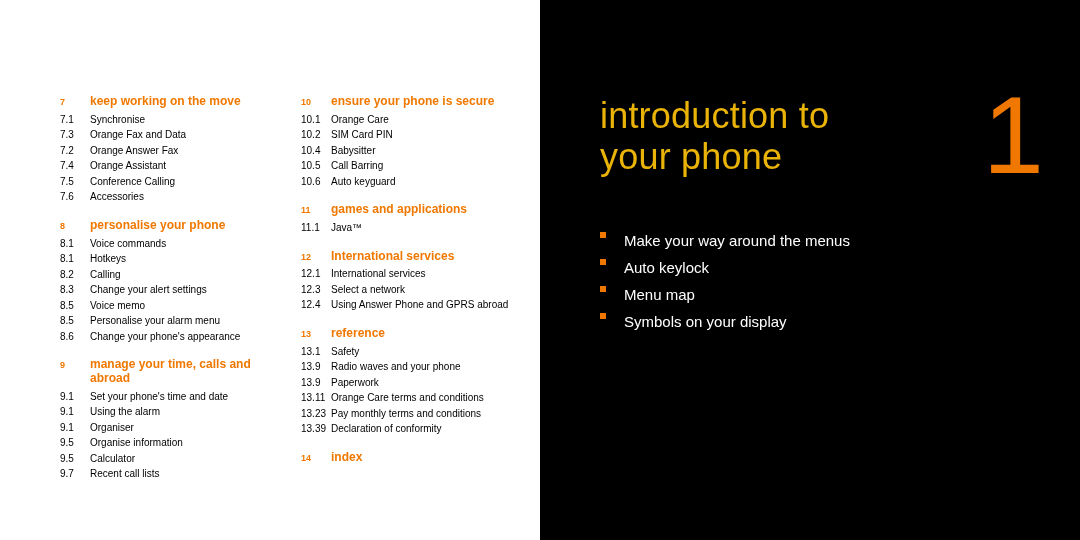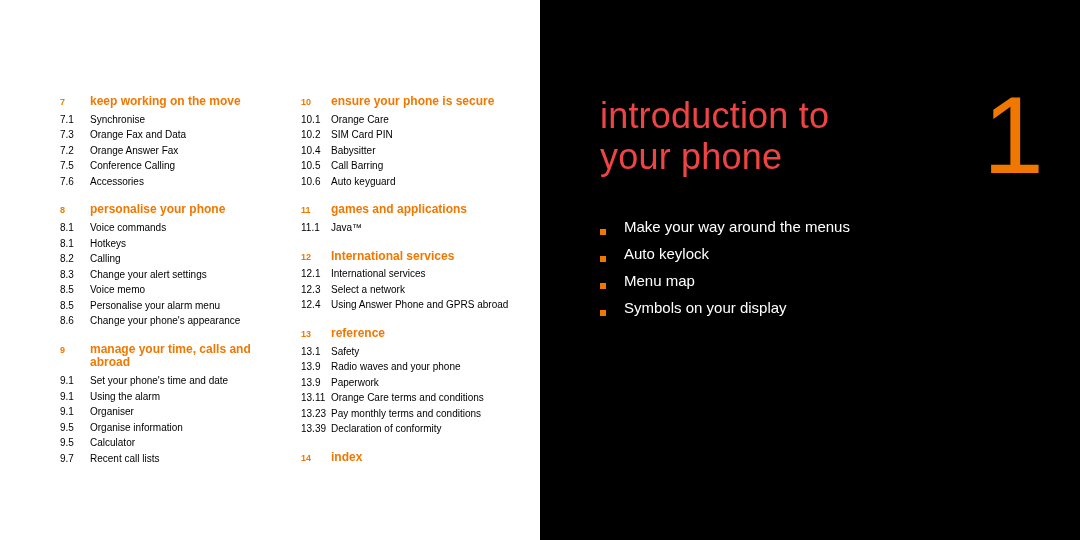--- a/index.html
+++ b/index.html
@@ -15,23 +15,23 @@
   .toc-section { margin-bottom: 14px; }
   .toc-heading-row { display: flex; align-items: baseline; margin-bottom: 3px; }
   .toc-chapnum { color: #f07800; font-weight: bold; font-size: 9px; width: 30px; flex-shrink: 0; }
   .toc-heading { color: #f07800; font-weight: bold; font-size: 12px; line-height: 1.15; }
   .toc-row { display: flex; align-items: baseline; line-height: 1.55; }
   .toc-num { width: 30px; flex-shrink: 0; color: #000; font-size: 10px; }
   .toc-item { color: #000; font-size: 10px; }
 
   
   .chapter-number { position: absolute; top: 80px; right: 36px; color: #f07800; font-size: 110px; font-weight: 200; line-height: 1; font-family: Arial, Helvetica, sans-serif; }
-  .chapter-title { color: #ef4444; font-size: 36px; font-weight: 300; line-height: 1.15; margin-bottom: 40px; letter-spacing: 0.2px; }
+  .chapter-title { color: #eab308; font-size: 36px; font-weight: 300; line-height: 1.15; margin-bottom: 54px; letter-spacing: 0.2px; }
   .chapter-list { list-style: none; }
-  .chapter-list li { display: flex; align-items: flex-end; color: #ffffff; font-size: 15px; font-weight: 300; margin-bottom: 10px; }
+  .chapter-list li { display: flex; align-items: flex-start; color: #ffffff; font-size: 15px; font-weight: 300; margin-bottom: 10px; }
   .bullet { width: 6px; height: 6px; background: #f07800; margin-right: 18px; flex-shrink: 0; }
 </style>
 </head>
 <body>
 
 <div class="spread">
 
   <div class="page page-left">
     <div class="toc">
 
@@ -46,20 +46,24 @@
               <span class="toc-num">7.1</span>
               <span class="toc-item">Synchronise</span>
             </div>
           <div class="toc-row">
               <span class="toc-num">7.3</span>
               <span class="toc-item">Orange Fax and Data</span>
             </div>
           <div class="toc-row">
               <span class="toc-num">7.2</span>
               <span class="toc-item">Orange Answer Fax</span>
+            </div>
+          <div class="toc-row">
+              <span class="toc-num">7.4</span>
+              <span class="toc-item">Orange Assistant</span>
             </div>
           <div class="toc-row">
               <span class="toc-num">7.5</span>
               <span class="toc-item">Conference Calling</span>
             </div>
           <div class="toc-row">
               <span class="toc-num">7.6</span>
               <span class="toc-item">Accessories</span>
             </div>
         </div>

